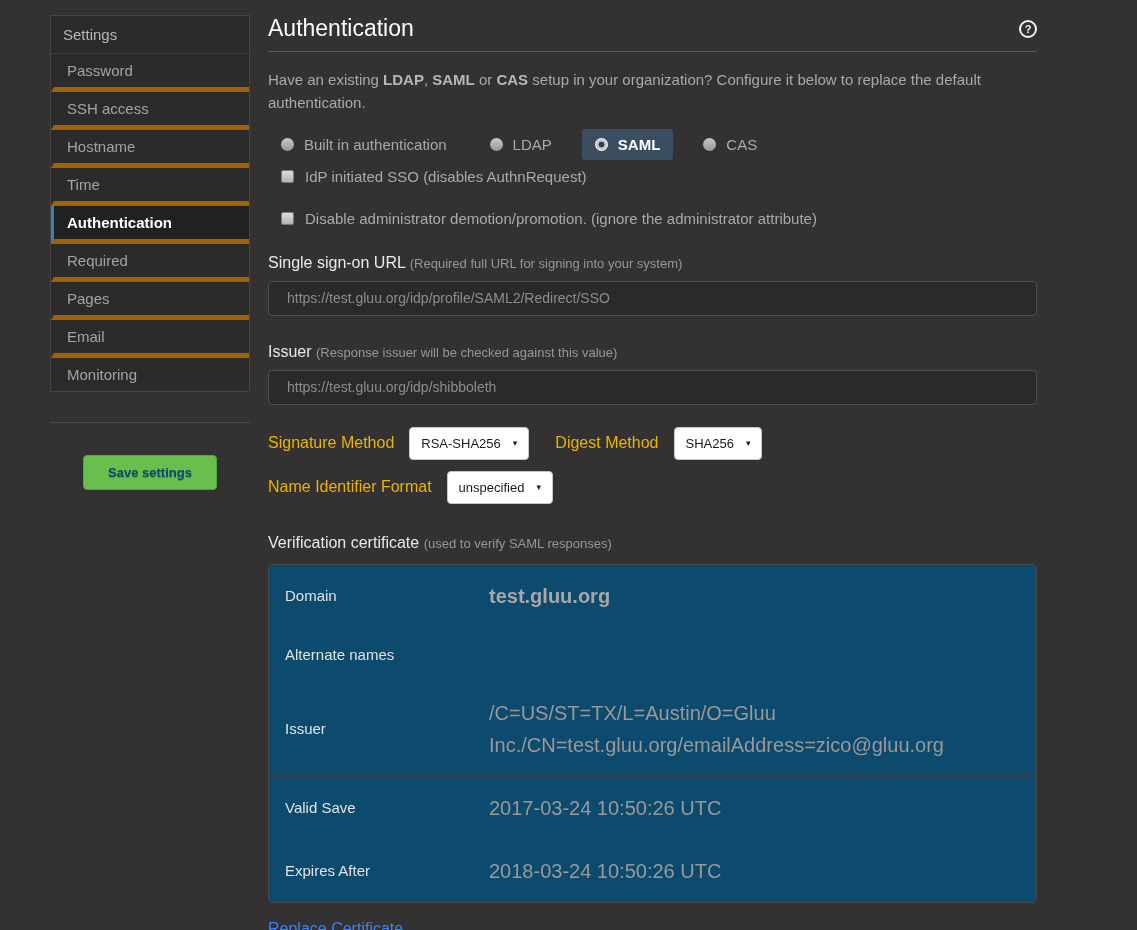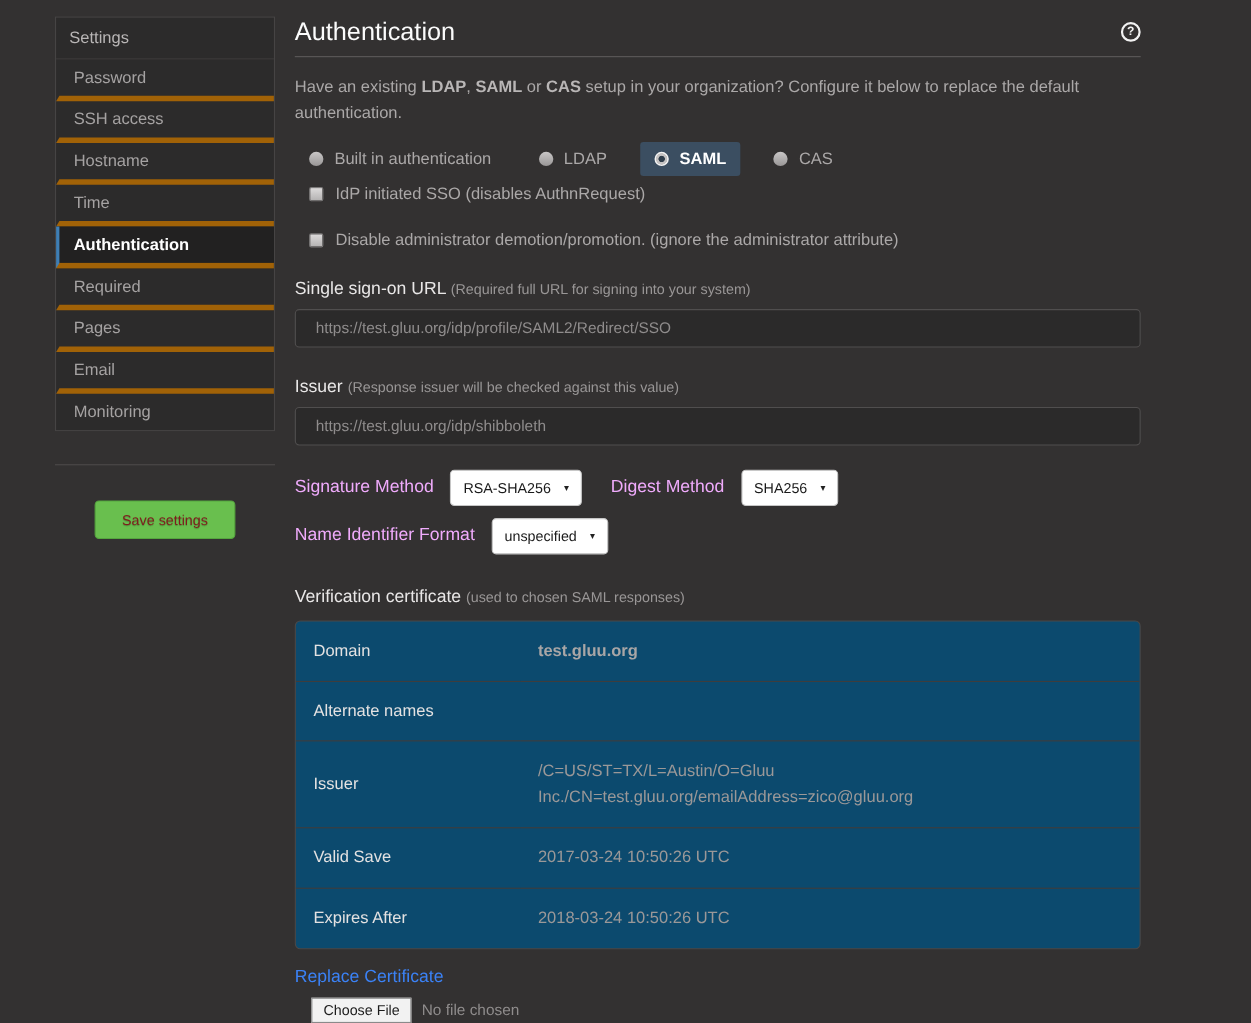--- a/index.html
+++ b/index.html
@@ -43,21 +43,21 @@
   .side-divider {
     border: none; border-top: 1px solid #4c4a4a;
     margin: 30px 0 0 0;
   }
   .save-btn {
     display: block;
     margin: 32px auto 0 auto;
     background: #69bf4e;
     border: 1px solid #55a63e;
     border-radius: 4px;
-    color: #7f1d1d; font-weight: normal; font-size: 13px;
+    color: #0c4a6e; font-weight: bold; font-size: 13px;
     font-family: "Liberation Sans", sans-serif;
     padding: 9px 24px;
     cursor: pointer;
     text-shadow: 0 1px 1px rgba(0,0,0,.25);
   }
 
   
   .content { flex: 1 1 auto; margin-left: 18px; min-width: 0; }
   .title-row { display: flex; justify-content: space-between; align-items: center; }
   .page-title {
@@ -115,21 +115,21 @@
     margin-top: 9px; padding: 0 18px;
     background: #2b2a2a;
     border: 1px solid #504e4e; border-radius: 4px;
     color: #8f8c8c; font-size: 14px;
     font-family: "Liberation Sans", sans-serif;
     outline: none;
   }
 
   .select-row { display: flex; align-items: center; margin-top: 22px; }
   .select-row.second { margin-top: 11px; }
-  .select-label { color: #f0abfc; font-size: 16px; margin-right: 15px; }
+  .select-label { color: #eab308; font-size: 16px; margin-right: 15px; }
   .select-label.gap { margin-left: 26px; }
   .fake-select {
     display: inline-flex; align-items: center;
     background: #ffffff; color: #1a1a1a;
     border: 1px solid #c6c6c6; border-radius: 4px;
     font-size: 13px; padding: 8px 11px; cursor: pointer;
   }
   .fake-select .caret { font-size: 9px; color: #222; margin-left: 12px; }
 
   .cert-head { margin: 30px 0 12px 0; font-size: 16px; color: #e9e7e7; }
@@ -142,21 +142,21 @@
   }
   .cert-table tr + tr th, .cert-table tr + tr td { border-top: 1px solid #3f3d3d; }
   .cert-table th {
     width: 204px; text-align: left; vertical-align: middle;
     padding: 18px 10px 18px 16px;
     color: #e4e2e2; font-size: 15px; font-weight: 400;
   }
   .cert-table td {
     vertical-align: middle;
     padding: 15px 16px;
-    color: #9b9898; font-size: 15px; line-height: 1.6;
+    color: #9b9898; font-size: 20px; line-height: 1.6;
   }
   .cert-table td .value-wrap { max-width: 440px; }
   .cert-table td.bold-value { font-weight: bold; color: #a9a6a6; }
 
   .replace-label { margin: 17px 0 9px 0; color: #3b82f6; font-size: 16px; }
   .file-row { display: flex; align-items: center; margin-left: 15px; }
   .file-btn {
     background: #f2f2f2; color: #1c1c1c;
     border: 1px solid #8a8a8a;
     font-size: 13px; font-family: "Liberation Sans", sans-serif;
@@ -257,21 +257,21 @@
     <div class="select-row second">
       <span class="select-label">Name Identifier Format</span>
       <span class="fake-select">
         <span>unspecified</span>
         <span class="caret">▾</span>
       </span>
     </div>
 
     <div class="cert-head">
       <span>Verification certificate</span>
-      <span class="hint">(used to chosen SAML responses)</span>
+      <span class="hint">(used to verify SAML responses)</span>
     </div>
 
     <table class="cert-table">
       <tbody>
         <tr>
           <th>Domain</th>
           <td class="bold-value">
               <div class="value-wrap">test.gluu.org</div>
             </td>
         </tr>

